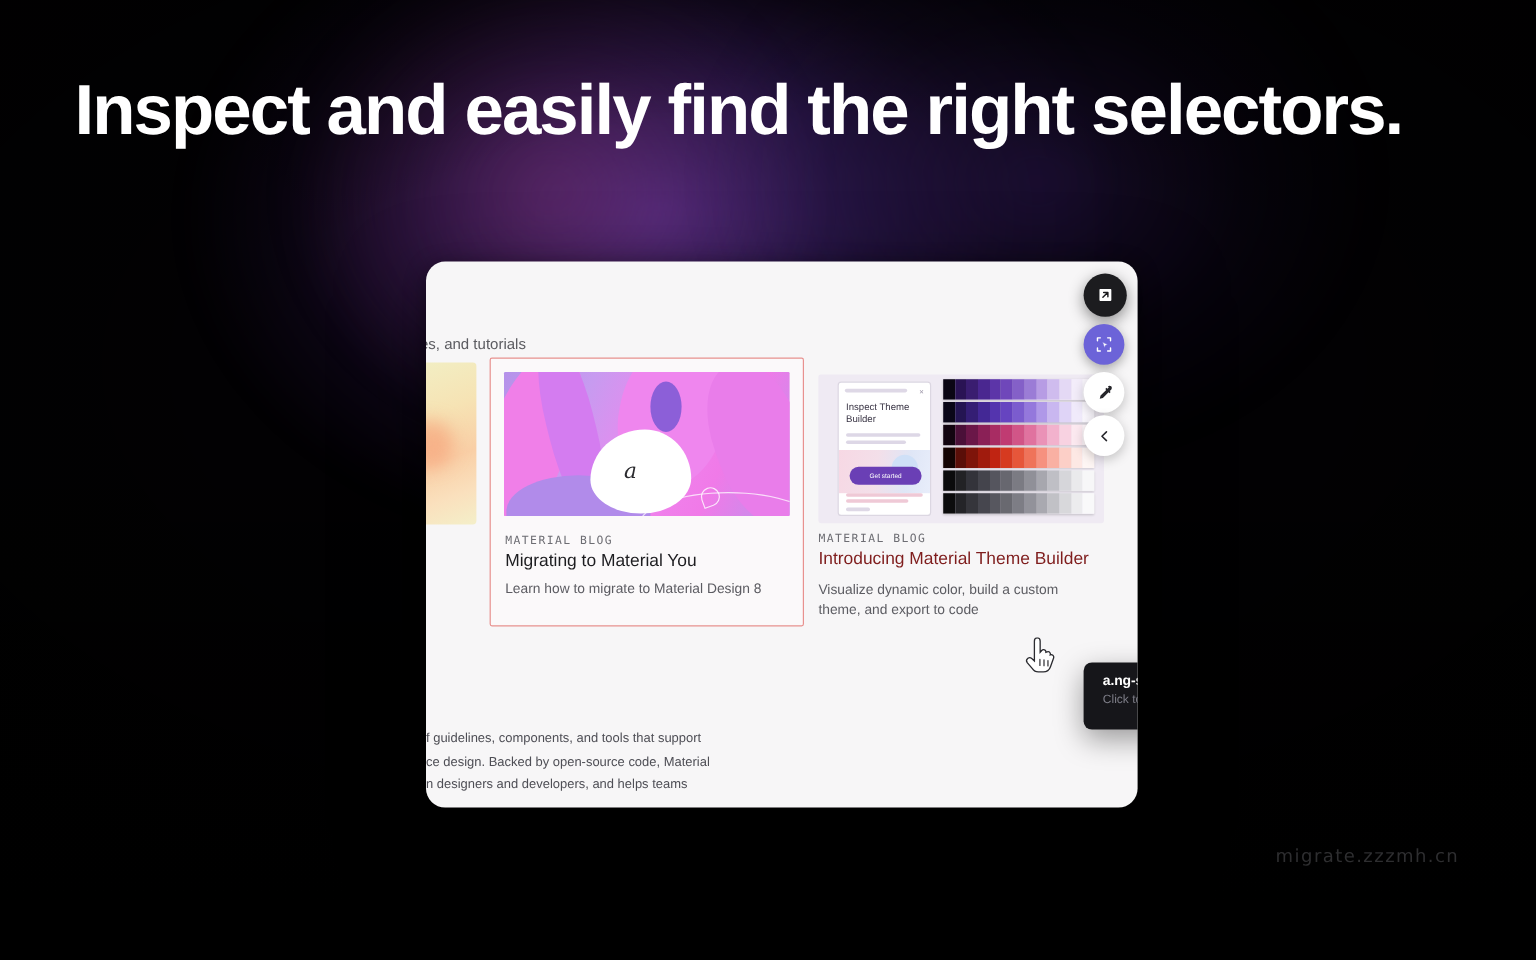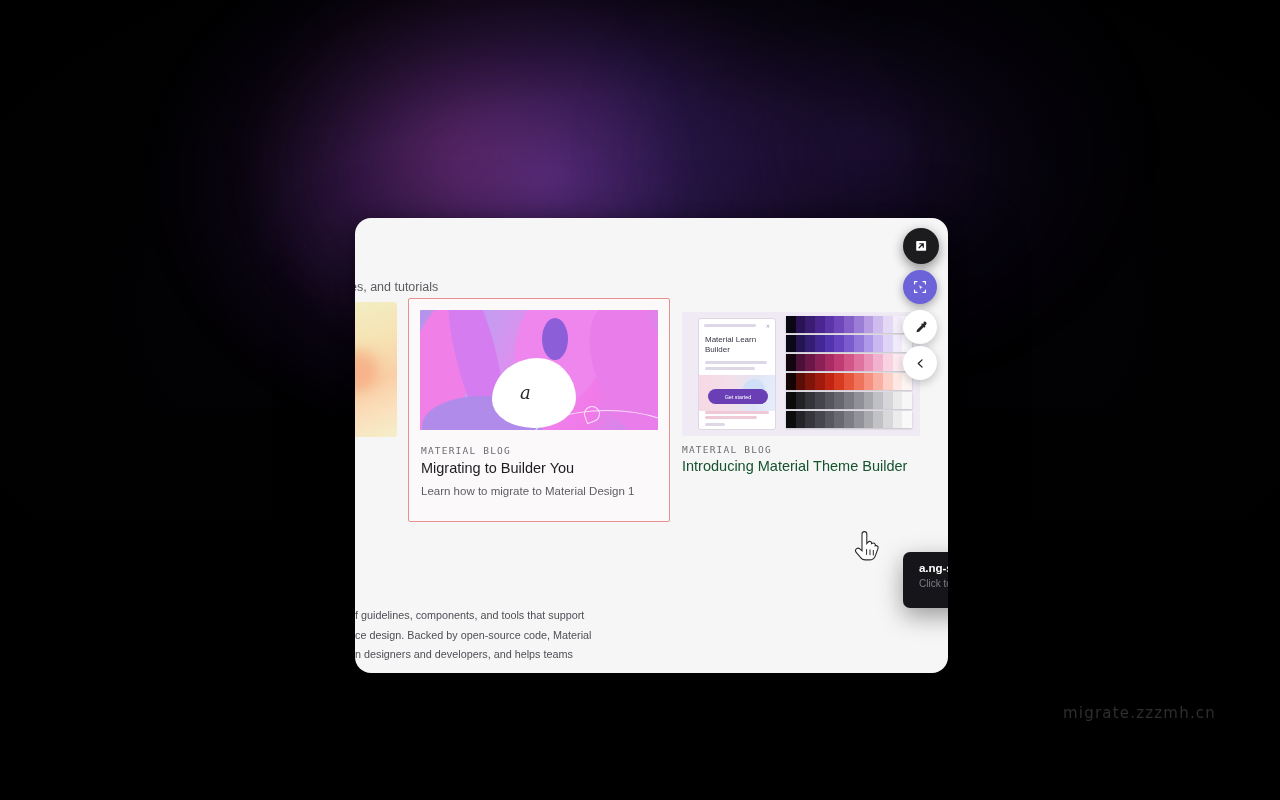--- a/index.html
+++ b/index.html
@@ -160,21 +160,21 @@
 
   #palette{position:absolute;left:104px;top:4px;width:126px;height:116px;}
   .ramp{position:absolute;left:0;width:126px;height:17px;display:flex;
         box-shadow:0 1px 2px rgba(0,0,0,0.18);}
   .ramp > i{flex:1;display:block;height:100%;}
   #card-right-eyebrow{
     position:absolute; left:0px; top:146px; font-size:9.5px; letter-spacing:1.2px;
     color:#6d6d73; font-family:"DejaVu Sans Mono", monospace;
   }
   #card-right-title{
-    position:absolute; left:0px; top:160px; font-size:14.5px; color:#14532d;
+    position:absolute; left:0px; top:160px; font-size:14.5px; color:#7f1d1d;
   }
   #card-right-desc{
     position:absolute; left:0px; top:186px; width:230px; font-size:11.5px;
     color:#5c5c62; line-height:1.45;
   }
 
   
   #panel-footer{
     position:absolute; left:-6px; top:388px; width:320px;
     font-size:10.8px; color:#4e4e55; line-height:1.82; white-space:nowrap;
@@ -221,20 +221,21 @@
 <body>
 
 <div id="bg-root">
   <div id="bg-glow-violet"></div>
   <div id="bg-glow-magenta"></div>
   <div id="bg-glow-deep"></div>
   <div id="bg-vignette"></div>
 </div>
 
 <div id="headline-block">
+  <h1 id="headline">Inspect and easily find the right selectors.</h1>
 </div>
 
 <div id="panel">
  <div id="panel-inner">
 
   <div id="panel-subtitle">es, and tutorials</div>
 
   <div id="card-row">
 
     <div id="card-left">
@@ -249,31 +250,31 @@
         <span class="blobA" id="ca3"></span>
         <span class="blobA" id="ca4"></span>
         <span class="blobA" id="ca5"></span>
         <span class="blobA" id="ca6"></span>
         <div id="card-arc"></div>
         <div id="card-loop"></div>
         <div id="card-blob-white"></div>
         <div id="card-blob-letter">a</div>
       </div>
       <div id="card-selected-eyebrow">MATERIAL BLOG</div>
-      <div id="card-selected-title">Migrating to Builder You</div>
-      <div id="card-selected-desc">Learn how to migrate to Material Design 1</div>
+      <div id="card-selected-title">Migrating to Material You</div>
+      <div id="card-selected-desc">Learn how to migrate to Material Design 8</div>
     </div>
 
     <div id="card-right">
       <div id="card-right-thumb">
 
         <div id="phone-mock">
           <span id="phone-bar"></span>
           <span id="phone-x">✕</span>
-          <div id="phone-h1">Material Learn Builder</div>
+          <div id="phone-h1">Inspect Theme Builder</div>
           <span id="phone-sub"></span>
           <span id="phone-sub2"></span>
           <div id="phone-art"></div>
           <div id="phone-cta">Get started</div>
           <span id="phone-foot"></span>
           <span id="phone-foot2"></span>
           <span id="phone-foot3"></span>
         </div>
 
         <div id="palette">
@@ -365,20 +366,21 @@
                 <i style="background: rgb(193, 193, 198);"></i>
                 <i style="background: rgb(216, 216, 219);"></i>
                 <i style="background: rgb(236, 236, 238);"></i>
                 <i style="background: rgb(249, 249, 250);"></i>
               </div>
             </div>
       </div>
 
       <div id="card-right-eyebrow">MATERIAL BLOG</div>
       <div id="card-right-title">Introducing Material Theme Builder</div>
+      <div id="card-right-desc">Visualize dynamic color, build a custom theme, and export to code</div>
     </div>
 
   </div>
 
   <div id="panel-footer">
         <div> of guidelines, components, and tools that support</div>
         <div>ace design. Backed by open-source code, Material</div>
         <div>en designers and developers, and helps teams</div>
       </div>
 

